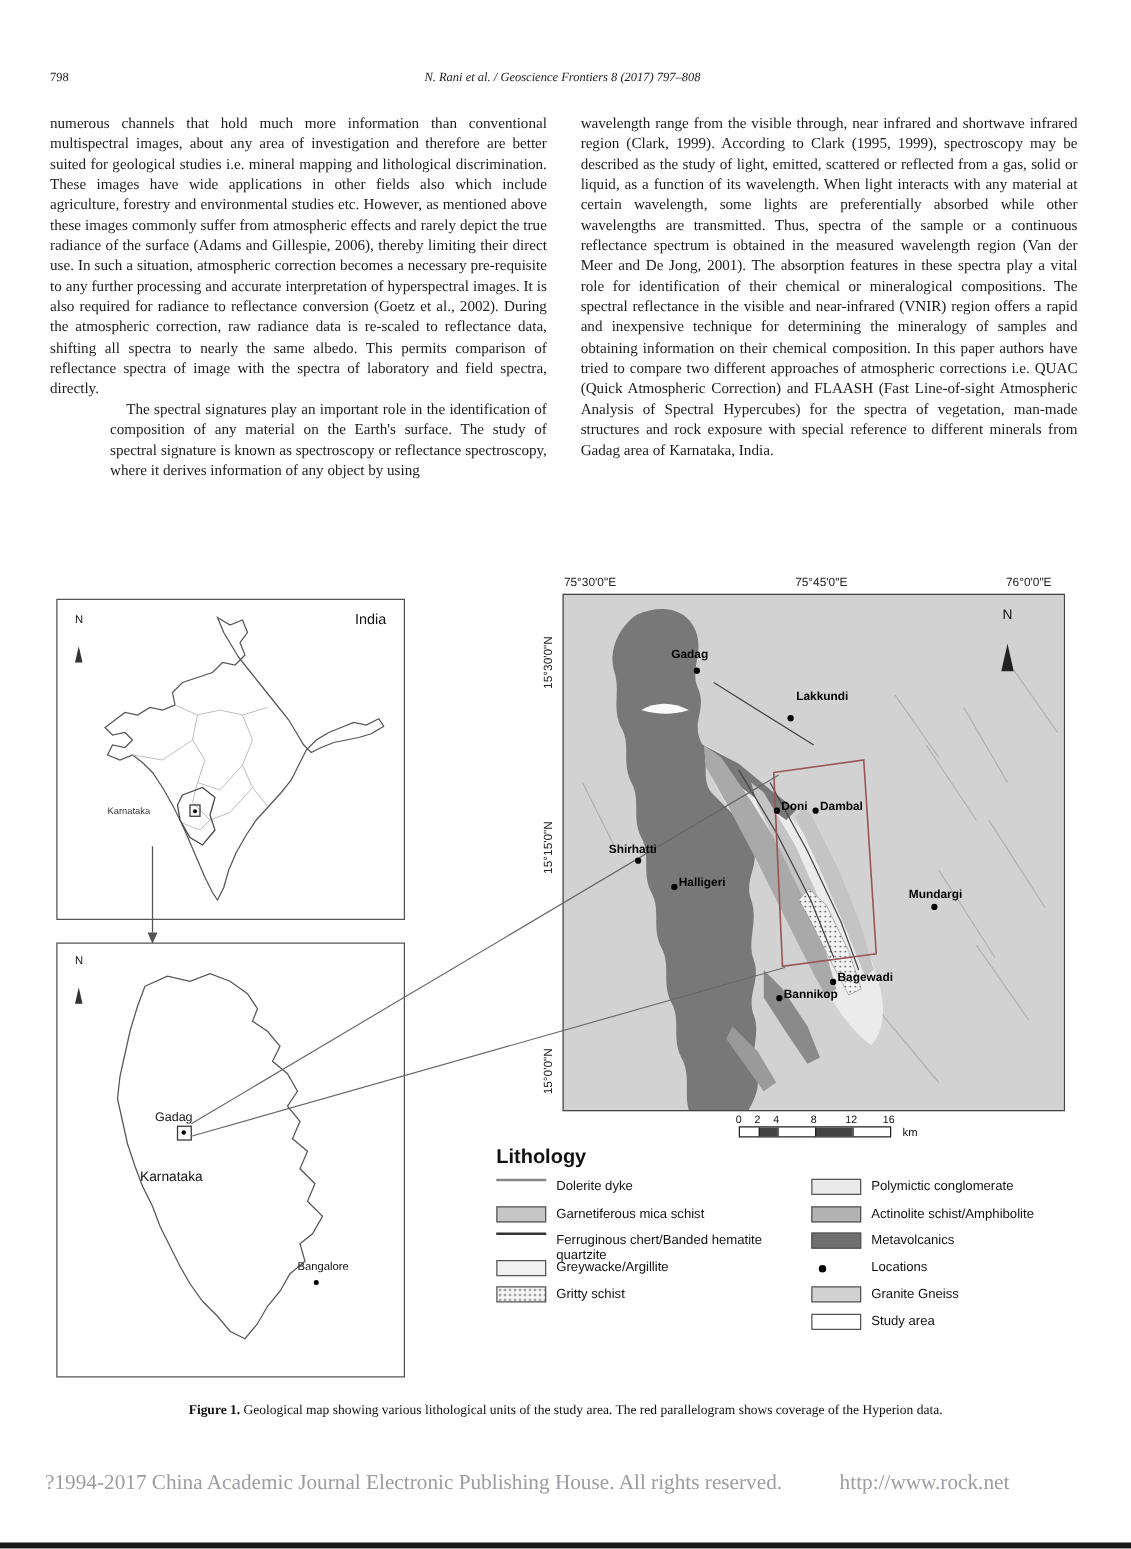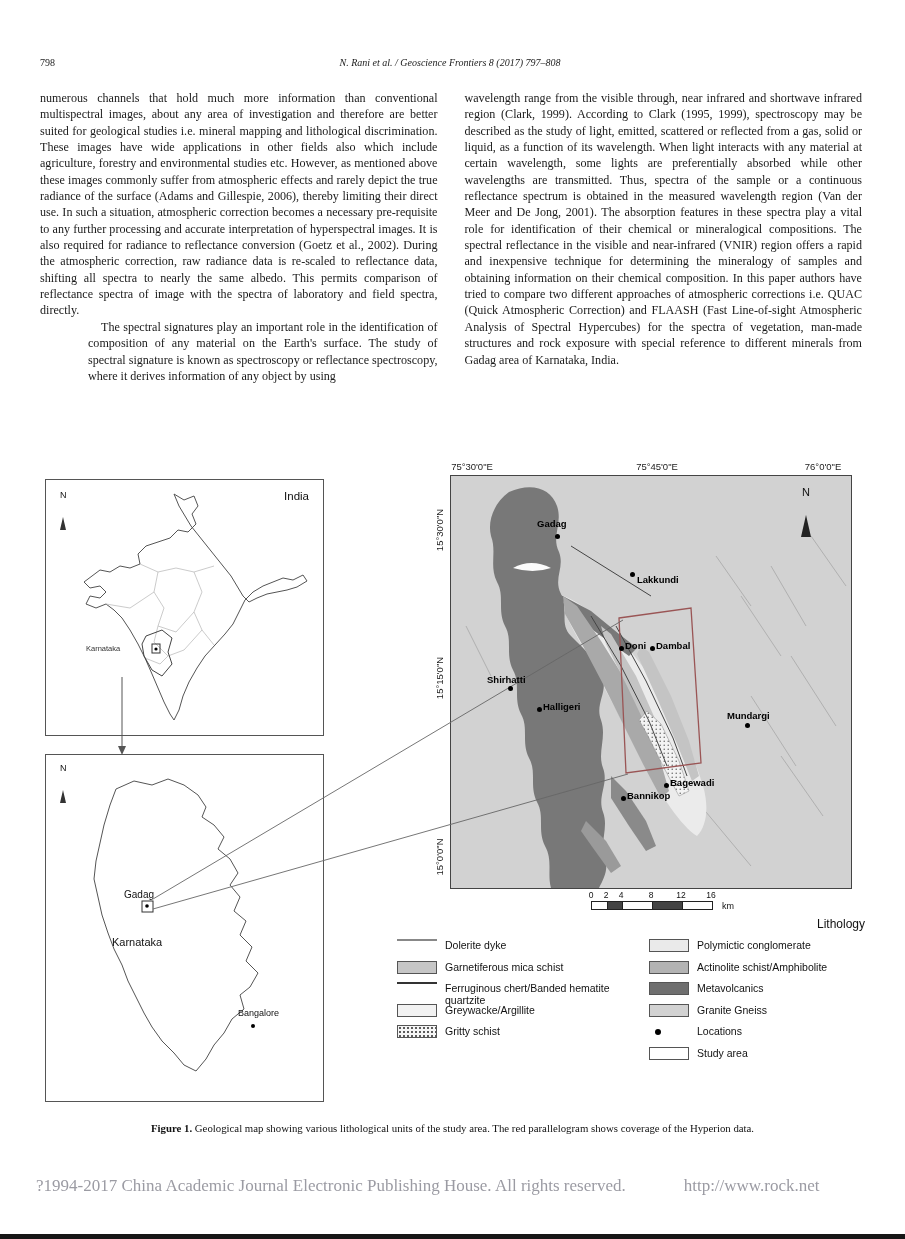--- a/index.html
+++ b/index.html
@@ -57,21 +57,21 @@
   .north .nl{display:block;font-size:11px;color:#111;}
   .north .tri{margin:1px auto 0;width:0;height:0;border-left:5px solid transparent;
               border-right:5px solid transparent;border-bottom:22px solid #222;}
   .north-mini{position:absolute;z-index:6;font-family:"Liberation Sans", sans-serif;}
   .north-mini .nl{display:block;font-size:9px;color:#111;text-align:center;}
   .north-mini .tri{margin:0 auto;width:0;height:0;border-left:3.5px solid transparent;
               border-right:3.5px solid transparent;border-bottom:13px solid #333;transform:rotate(-14deg);}
 
   
   .legend{position:absolute;left:357px;top:455px;width:468px;font-family:"Liberation Sans", sans-serif;}
-  .lg-title{font-size:12px;font-weight:normal;color:#111;margin-bottom:8px;text-align:right;}
+  .lg-title{font-size:16px;font-weight:bold;color:#111;margin-bottom:8px;}
   .lg-cols{display:flex;}
   .lg-col{width:252px;}
   .lg-col.right{width:216px;}
   .lg-row{display:flex;align-items:flex-start;height:21.5px;}
   .sw{width:40px;height:13px;border:1px solid #555;margin-right:8px;flex:0 0 auto;box-sizing:border-box;}
   .sw-line{height:0;border:none;border-top:2px solid #888;margin-top:0;}
   .sw-chert{height:0;border:none;border-top:2px solid #333;}
   .sw-garnet{background:#c6c6c6;}
   .sw-sericite{background:#999999;}
   .sw-greywacke{background:#f2f2f2;}
@@ -86,21 +86,21 @@
   .lg-label{font-size:10.5px;color:#111;}
 
   
   .overlay{position:absolute;left:0;top:0;width:825px;height:700px;pointer-events:none;z-index:5;}
 
   
   .caption{position:absolute;left:0;right:0;top:660px;text-align:center;font-size:10.8px;color:#111;}
   .caption b{font-weight:bold;}
 
   
-  .footer{position:absolute;left:36px;top:1176px;right:30px;display:flex;gap:58px;
+  .footer{position:absolute;left:36px;top:1176px;right:30px;display:flex;gap:46px;
           font-family:"Liberation Serif", serif;font-size:17px;color:#9b9ba3;white-space:nowrap;}
   .bottom-edge{position:absolute;left:0;right:0;bottom:0;height:5px;background:#161616;}
 </style>
 </head>
 <body>
 
 <div class="page">
 
   <div class="hdr">
     <span class="pn">798</span>
@@ -179,21 +179,21 @@
         <path fill="url(#stip)" stroke="#888" stroke-width="0.5" d="M196,235 L210,248 L228,285 L238,315 L228,320 L212,290 L196,258 L188,244 Z"></path>
         <path stroke="#444" stroke-width="1" fill="none" d="M140,140 L170,190 L198,245 L216,290 M165,150 L195,205 L222,262 L236,300 M120,70 L200,120"></path>
         <path fill="#8a8a8a" stroke="none" d="M160,300 L175,315 L195,345 L205,370 L195,375 L178,350 L160,322 Z"></path>
         <path fill="#9a9a9a" stroke="none" d="M135,345 L155,365 L170,390 L160,397 L142,372 L130,355 Z"></path>
         <polygon points="168,142 240,132 250,287 175,297" fill="none" stroke="#9a5555" stroke-width="1.3"></polygon>
       </svg>
 
       <span class="place" style="left:86px;top:42px;">Gadag</span>
       <span class="pdot" style="left:104px;top:58px;"></span>
       <span class="pdot" style="left:179px;top:96px;"></span>
-      <span class="place" style="left:186px;top:98px;">Lakkundi</span>
+      <span class="place" style="left:186px;top:76px;">Lakkundi</span>
       <span class="pdot" style="left:168px;top:170px;"></span>
       <span class="place" style="left:174px;top:164px;">Doni</span>
       <span class="pdot" style="left:199px;top:170px;"></span>
       <span class="place" style="left:205px;top:164px;">Dambal</span>
       <span class="place" style="left:36px;top:198px;">Shirhatti</span>
       <span class="pdot" style="left:57px;top:210px;"></span>
       <span class="pdot" style="left:86px;top:231px;"></span>
       <span class="place" style="left:92px;top:225px;">Halligeri</span>
       <span class="place" style="left:276px;top:234px;">Mundargi</span>
       <span class="pdot" style="left:294px;top:247px;"></span>
@@ -267,26 +267,26 @@
           </div>
           <div class="lg-row">
             <span class="sw sw-actinolite"></span>
             <span class="lg-label">Actinolite schist/Amphibolite</span>
           </div>
           <div class="lg-row">
             <span class="sw sw-metavolc"></span>
             <span class="lg-label">Metavolcanics</span>
           </div>
           <div class="lg-row">
+            <span class="sw sw-loc"></span>
+            <span class="lg-label">Locations</span>
+          </div>
+          <div class="lg-row">
             <span class="sw sw-gneiss"></span>
             <span class="lg-label">Granite Gneiss</span>
-          </div>
-          <div class="lg-row">
-            <span class="sw sw-loc"></span>
-            <span class="lg-label">Locations</span>
           </div>
           <div class="lg-row">
             <span class="sw sw-study"></span>
             <span class="lg-label">Study area</span>
           </div>
         </div>
       </div>
     </div>
 
     <div class="caption">

